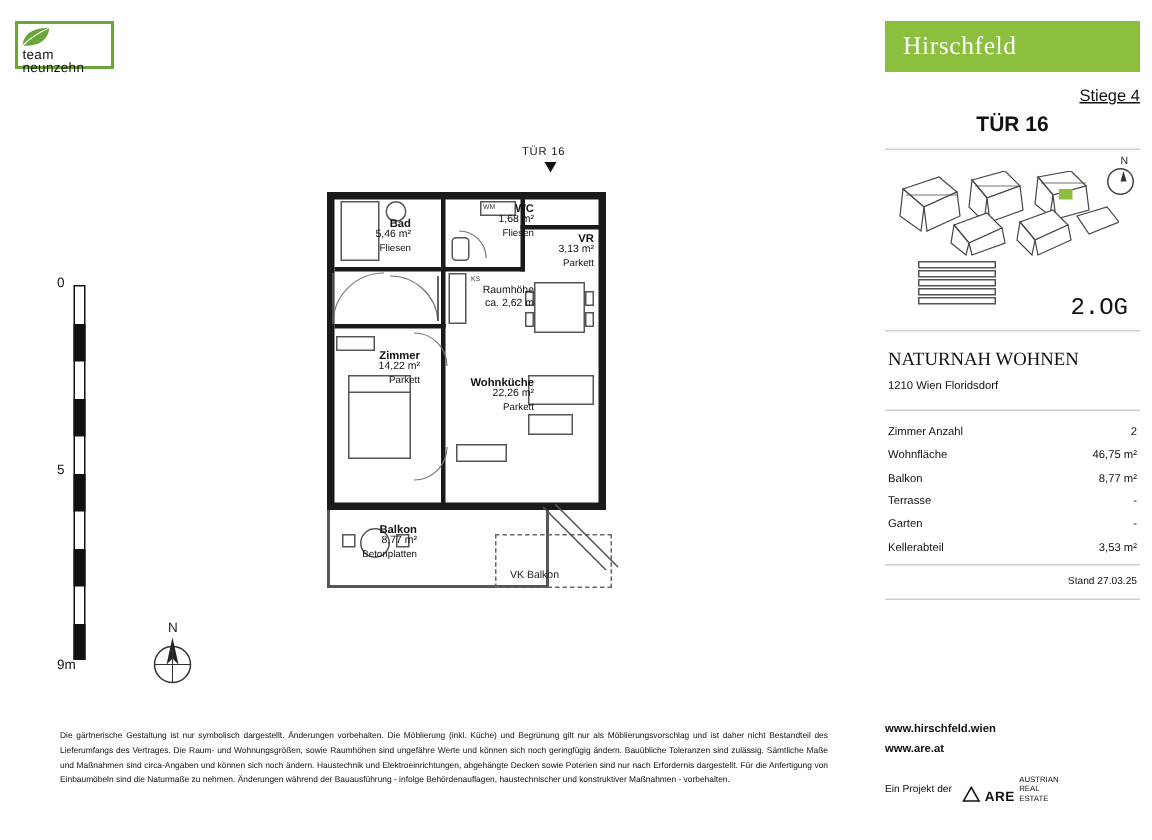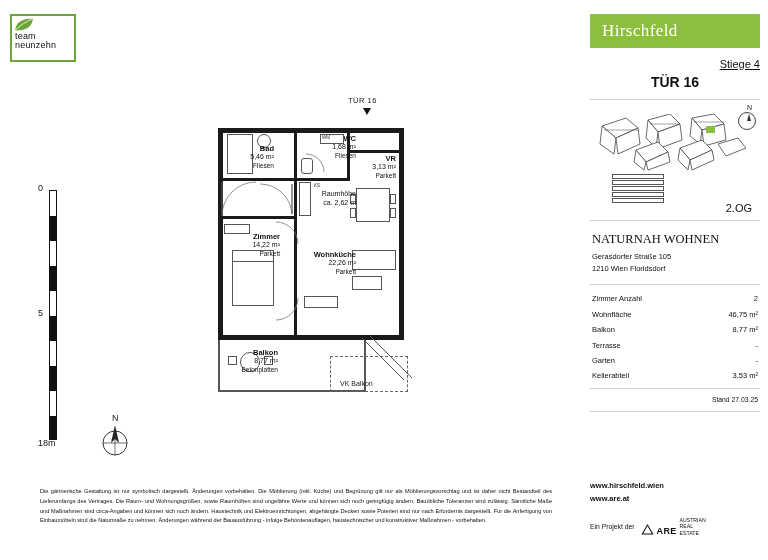--- a/index.html
+++ b/index.html
@@ -8,21 +8,21 @@
     width:768px; height:560px;
     background:#ffffff;
     font-family:"Liberation Sans", sans-serif;
     color:#1a1a1a;
     position:relative;
     overflow:hidden;
   }
   .page { position:absolute; inset:0; }
 
   
-  .logo { position:absolute; left:10px; top:14px; width:66px; height:48px; }
+  .logo { position:absolute; left:10px; top:14px; width:66px; height:32px; }
   .logo-box { position:absolute; inset:0; border:2px solid #6aa637; }
   .logo-leaf { position:absolute; left:4px; top:3px; width:20px; height:16px; }
   .logo-t1 { position:absolute; left:5px; top:17px; font-size:9px; letter-spacing:.2px; color:#111; }
   .logo-t2 { position:absolute; left:5px; top:26px; font-size:9px; letter-spacing:.2px; color:#111; }
 
   
   .scalebar { position:absolute; left:40px; top:180px; width:30px; height:270px; }
   .sb-line { position:absolute; left:9px; top:10px; width:8px; height:250px; background:#fff; border:1px solid #111; }
   .sb-seg { position:absolute; left:9px; width:8px; background:#111; }
   .sb-lab { position:absolute; left:-2px; font-size:9px; color:#111; }
@@ -65,21 +65,21 @@
   .stiege { text-align:right; font-size:11px; padding:10px 0 2px; color:#111;text-decoration:underline; }
   .tur { text-align:center; font-size:14px; font-weight:bold; padding:2px 0 9px; color:#111; }
 
   .keyplan { position:relative; height:120px; }
   .kp-n { position:absolute; right:8px; top:4px; font-size:7px; }
   .kp-compass { position:absolute; right:4px; top:12px; width:18px; height:18px; border:1px solid #444; border-radius:50%; }
   .kp-compass:before { content:""; position:absolute; left:8px; top:1px; width:0; height:0;
     border-left:2.5px solid transparent; border-right:2.5px solid transparent; border-bottom:7px solid #333; }
   .floorstack { position:absolute; left:22px; top:74px; width:52px; height:34px; }
   .fs-row { position:absolute; left:0; width:52px; height:5px; border:.8px solid #555; background:#fff; }
-  .og { position:absolute; right:8px; bottom:6px; font-size:11px; color:#111; }
+  .og { position:absolute; right:8px; bottom:6px; font-size:16px; color:#111;font-family:Liberation Mono, monospace; }
 
   .naturnah { font-size:12.5px; padding:11px 0 4px 2px; color:#111; font-family:"Liberation Serif", serif; }
   .addr { font-size:7.5px; line-height:1.55; padding:0 0 10px 2px; color:#111; }
 
   .facts { padding:6px 0 4px; }
   .frow { display:flex; justify-content:space-between; font-size:7.5px; padding:3.2px 2px; color:#111; }
   .frow .v { text-align:right; }
   .stand { text-align:right; font-size:6.8px; padding:7px 2px 8px; color:#111; }
 
   .panel-bottom { position:absolute; left:590px; top:480px; width:178px; }
@@ -107,21 +107,21 @@
 
   <div class="scalebar">
     <div class="sb-line"></div>
     <div class="sb-seg" style="top:36px;height:25px;"></div>
     <div class="sb-seg" style="top:86px;height:25px;"></div>
     <div class="sb-seg" style="top:136px;height:25px;"></div>
     <div class="sb-seg" style="top:186px;height:25px;"></div>
     <div class="sb-seg" style="top:236px;height:24px;"></div>
     <div class="sb-lab" style="top:3px;">0</div>
     <div class="sb-lab" style="top:128px;">5</div>
-    <div class="sb-lab" style="top:258px;">18m</div>
+    <div class="sb-lab" style="top:258px;">9m</div>
   </div>
 
   <div class="north-plan">
     <div class="np-n">N</div>
     <svg viewBox="0 0 46 46" width="46" height="46">
       <circle cx="20" cy="28" r="12" fill="none" stroke="#333" stroke-width="1"></circle>
       <path d="M20 10 L24 28 L20 24 L16 28 Z" fill="#222"></path>
       <line x1="20" y1="16" x2="20" y2="40" stroke="#333" stroke-width=".7"></line>
       <line x1="8" y1="28" x2="32" y2="28" stroke="#333" stroke-width=".7"></line>
     </svg>
@@ -295,21 +295,20 @@
           <div class="fs-row" style="top:18px;"></div>
           <div class="fs-row" style="top:24px;"></div>
         </div>
         <div class="og">2.OG</div>
       </div>
 
       <div class="hr"></div>
 
       <div class="naturnah">NATURNAH WOHNEN</div>
       <div class="addr">
-        <div>Gerasdorfer Straße 105</div>
         <div>1210 Wien Floridsdorf</div>
       </div>
 
       <div class="hr"></div>
 
       <div class="facts">
         <div class="frow">
           <span class="l">Zimmer Anzahl</span>
           <span class="v">2</span>
         </div>

